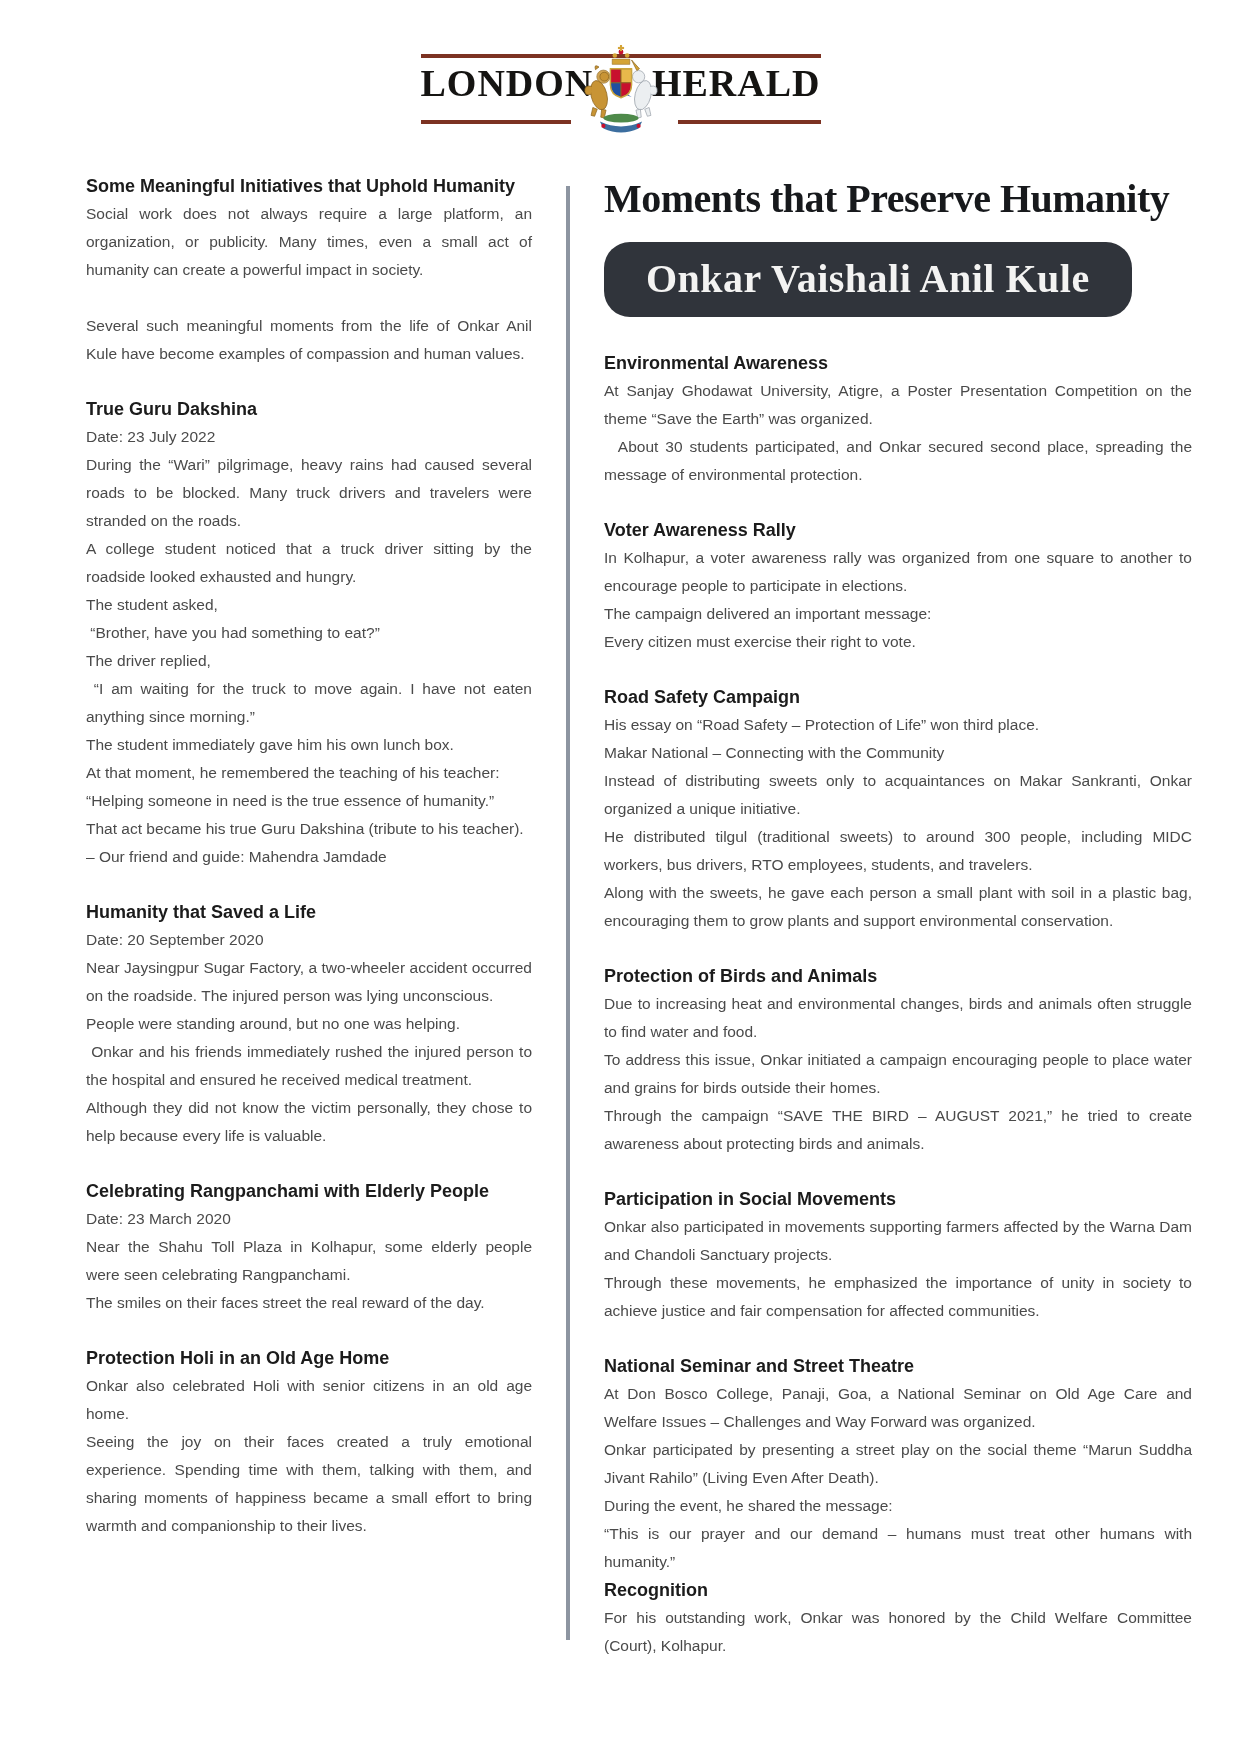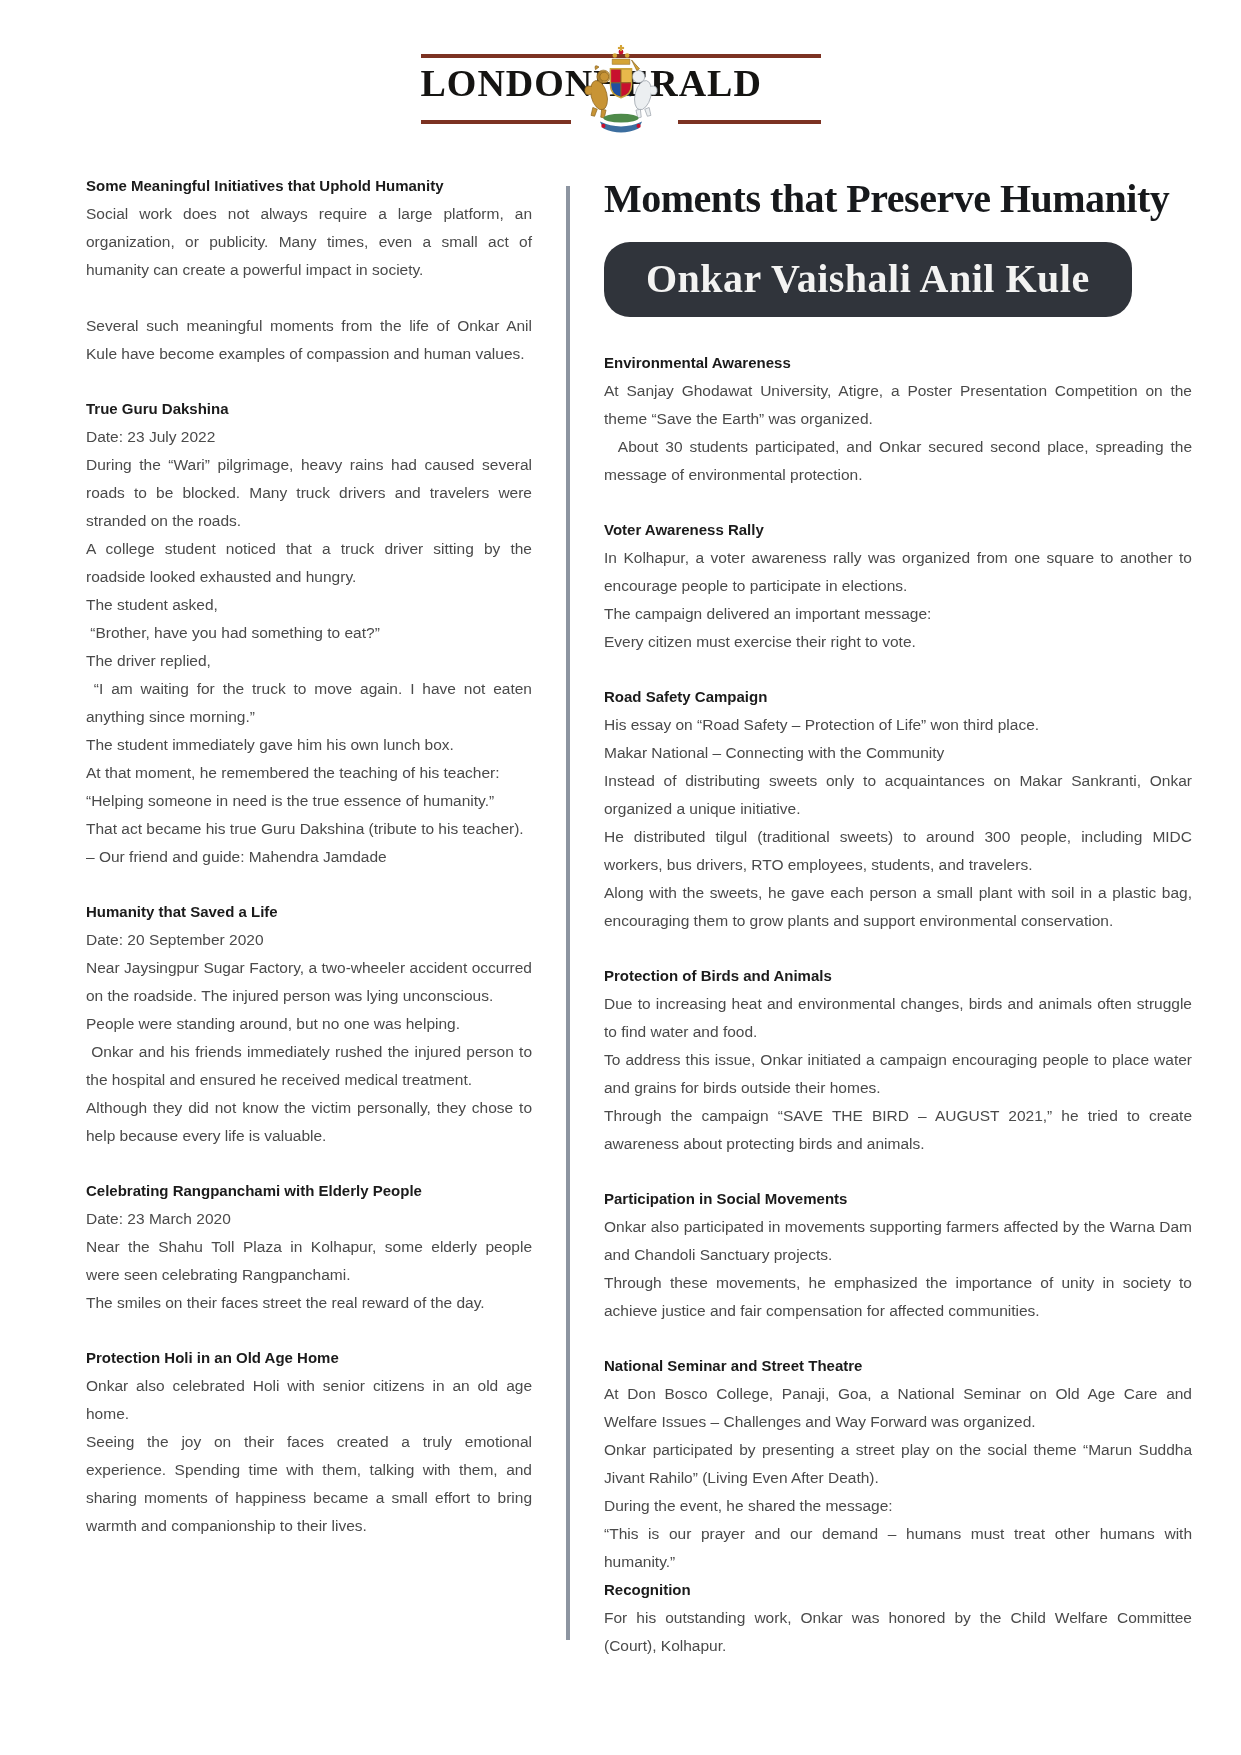--- a/index.html
+++ b/index.html
@@ -11,21 +11,21 @@
   }
 
   
   .masthead { position:absolute; top:50px; left:50%; transform:translateX(-50%);
               width:400px; height:76px; }
   .mast-rule { position:absolute; height:4px; background:#7c3222; }
   .mast-rule.top { top:4px; left:0; right:0; }
   .mast-rule.bot-left { top:70px; left:0; width:150px; }
   .mast-rule.bot-right { top:70px; right:0; width:143px; }
   .mast-row { position:absolute; top:14px; left:0; right:0;
-              display:flex; align-items:center; }
+              display:flex; justify-content:space-between; align-items:center; }
   .mast-word { font-family:"Liberation Serif", serif; font-weight:700;
                font-size:38px; color:#151412; letter-spacing:1px; line-height:1; }
   .crest { position:absolute; left:50%; top:-10px; transform:translateX(-50%);
            width:88px; height:98px; }
 
   
   .col-left  { position:absolute; left:86px;  top:172px; width:446px; }
   .col-right { position:absolute; left:604px; top:163px; width:588px; }
   .v-divider { position:absolute; left:566px; top:186px; width:4px; height:1454px;
                background:#8d95a1; }
@@ -35,21 +35,21 @@
                    font-size:40px; line-height:1.12; color:#17191c;
                    letter-spacing:-0.5px; margin:14px 0 20px 0; }
   .author-badge { display:inline-block; background:#30343b; color:#f3f3f2;
                   font-family:"Liberation Serif", serif; font-weight:700;
                   font-size:40px; line-height:1; padding:17px 42px 18px;
                   border-radius:26px; margin:0 0 32px 0; letter-spacing:0.5px; }
 
   
   .section + .section { margin-top:27px; }
   .section.tight { margin-top:0; }
-  .section h3 { font-size:15px; font-weight:700; color:#1b1b1b; line-height:28px; }
+  .section h3 { font-size:18px; font-weight:700; color:#1b1b1b; line-height:28px; }
   .line { font-size:15.5px; color:#4a4a4a; line-height:28px; text-align:justify; }
   .pgroup + .pgroup { margin-top:28px; }
 </style>
 </head>
 <body>
 
 <div class="page">
 
   <header class="masthead">
     <div class="mast-rule top" style="background: rgb(124, 50, 34);"></div>

